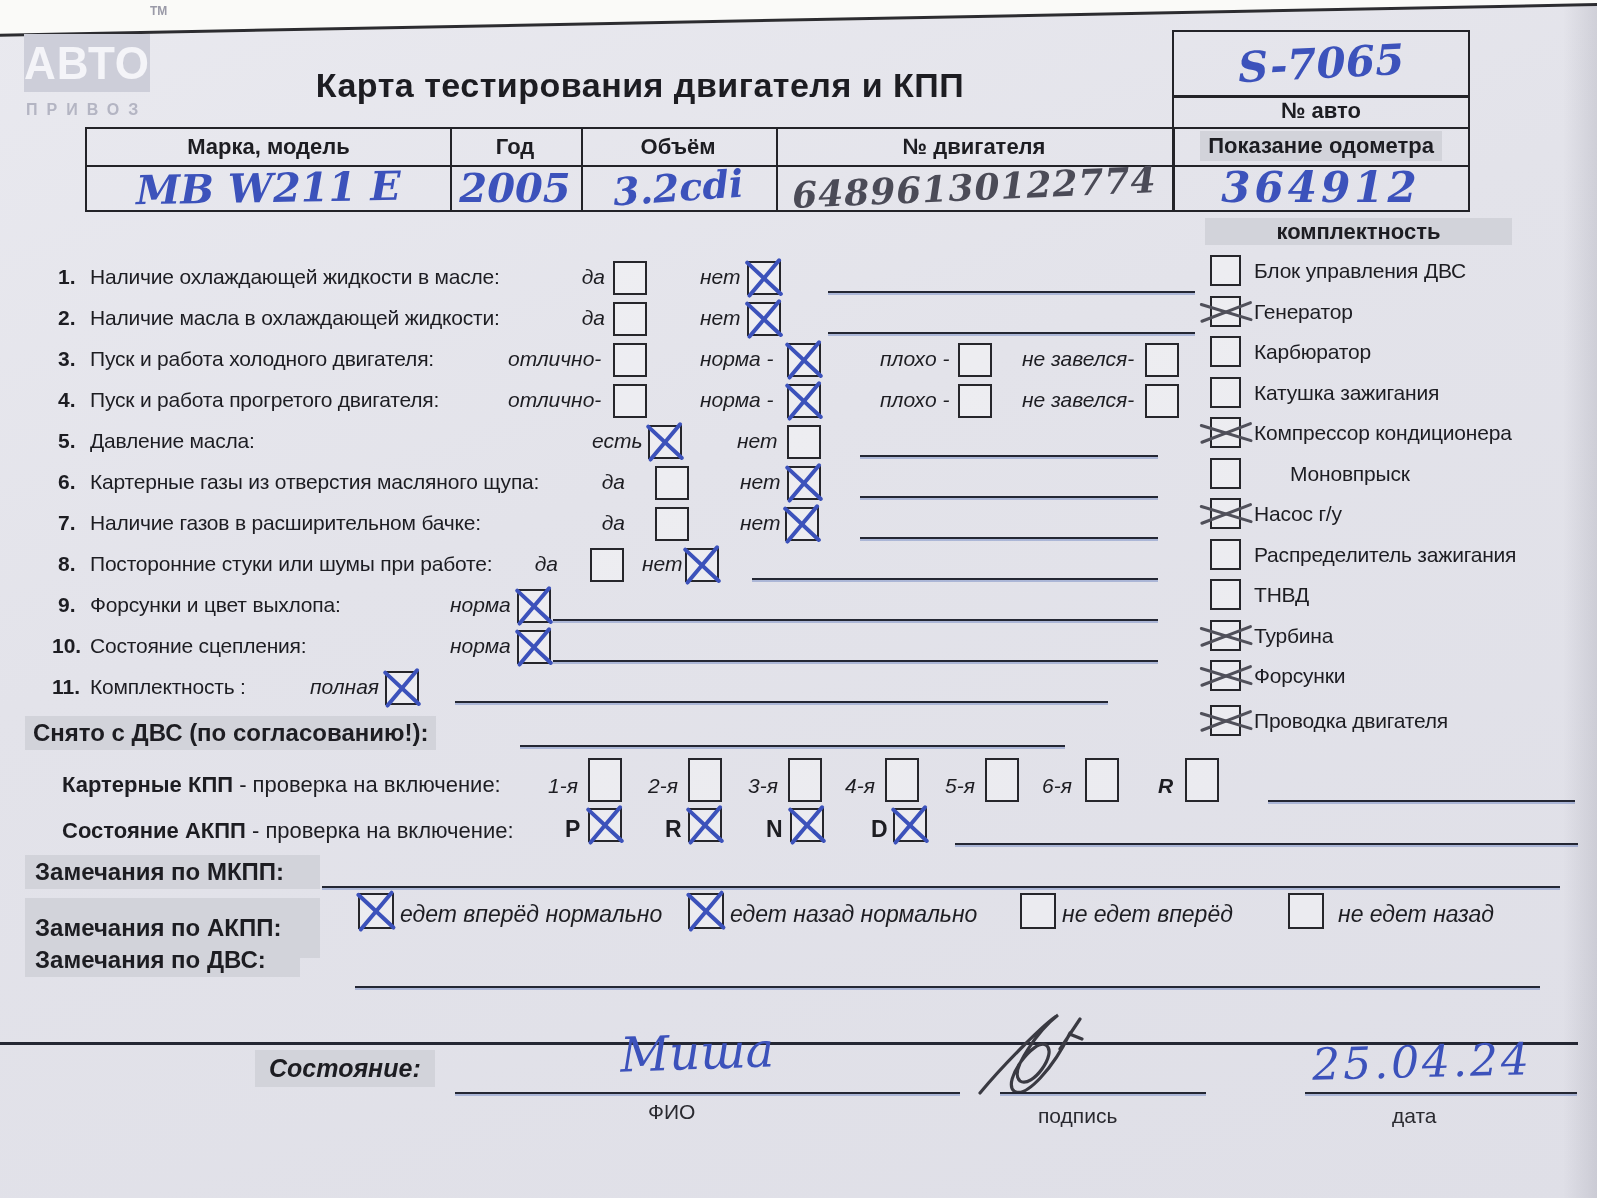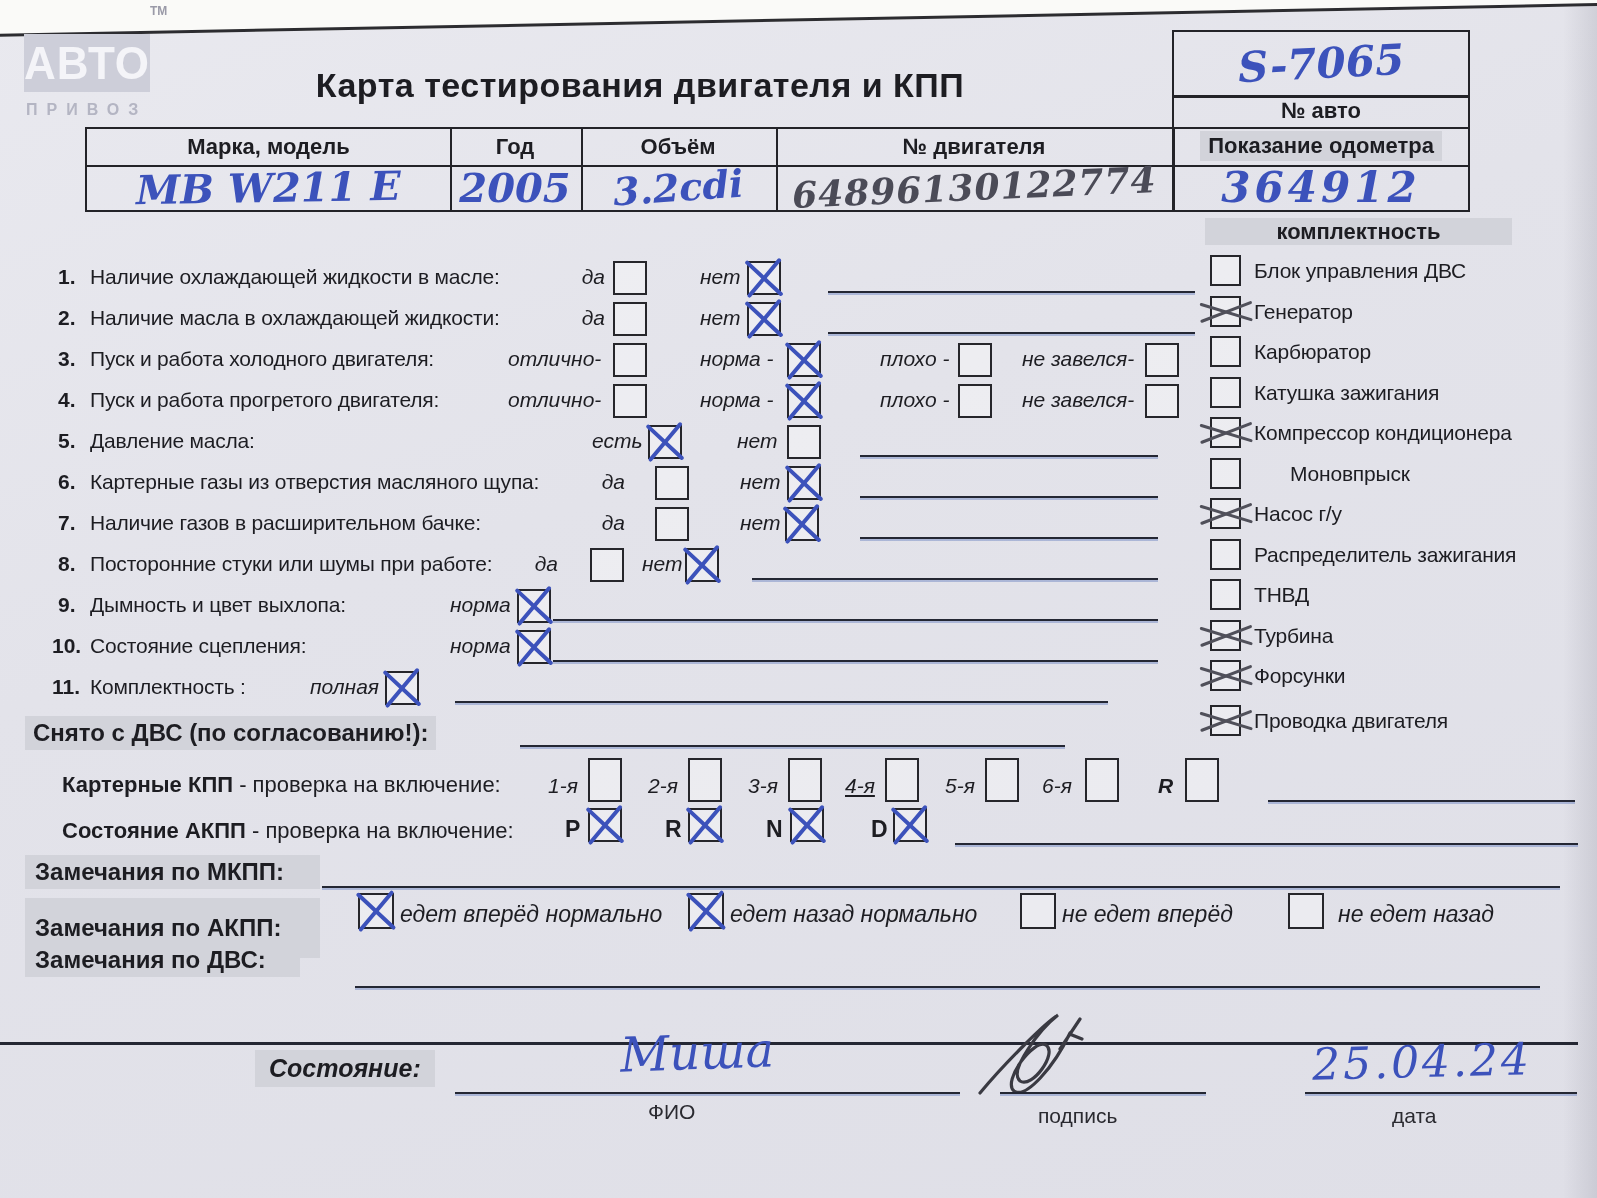--- a/index.html
+++ b/index.html
@@ -220,21 +220,21 @@
   <span class="abs q" style="left:90px;top:552px;">Посторонние стуки или шумы при работе:</span>
   <span class="abs opt" style="left:530px;top:552px;width:28px;text-align:right;">да</span>
   <span class="cb" style="left:590px;top:548px;"></span>
   <span class="abs opt" style="left:642px;top:552px;">нет</span>
   <span class="cb checked" style="left:685px;top:548px;">
       <i class="x"></i>
     </span>
   <div class="wline blue" style="left:752px;top:578px;width:406px;"></div>
 
   <span class="abs num" style="left:58px;top:593px;">9.</span>
-  <span class="abs q" style="left:90px;top:593px;">Дымность и цвет выхлопа:</span>
+  <span class="abs q" style="left:90px;top:593px;">Форсунки и цвет выхлопа:</span>
   <span class="abs opt" style="left:450px;top:593px;">норма</span>
   <span class="cb checked" style="left:517px;top:589px;">
       <i class="x"></i>
     </span>
   <div class="wline blue" style="left:553px;top:619px;width:605px;"></div>
 
   <span class="abs num" style="left:52px;top:634px;">10.</span>
   <span class="abs q" style="left:90px;top:634px;">Состояние сцепления:</span>
   <span class="abs opt" style="left:450px;top:634px;">норма</span>
   <span class="cb checked" style="left:517px;top:630px;">
@@ -256,21 +256,21 @@
   <span class="abs" style="left:62px;top:772px;font-size:22px;">
     <span class="b">Картерные КПП</span>
     <span>- проверка на включение:</span>
   </span>
   <span class="abs opt" style="left:548px;top:774px;">1-я</span>
   <span class="cb tall" style="left:588px;top:758px;"></span>
   <span class="abs opt" style="left:648px;top:774px;">2-я</span>
   <span class="cb tall" style="left:688px;top:758px;"></span>
   <span class="abs opt" style="left:748px;top:774px;">3-я</span>
   <span class="cb tall" style="left:788px;top:758px;"></span>
-  <span class="abs opt" style="left:845px;top:774px;text-decoration:underline;">4-я</span>
+  <span class="abs opt" style="left:845px;top:774px;">4-я</span>
   <span class="cb tall" style="left:885px;top:758px;"></span>
   <span class="abs opt" style="left:945px;top:774px;">5-я</span>
   <span class="cb tall" style="left:985px;top:758px;"></span>
   <span class="abs opt" style="left:1042px;top:774px;">6-я</span>
   <span class="cb tall" style="left:1085px;top:758px;"></span>
   <span class="abs opt b" style="left:1158px;top:774px;">R</span>
   <span class="cb tall" style="left:1185px;top:758px;"></span>
   <div class="wline blue" style="left:1268px;top:800px;width:307px;"></div>
 
   <span class="abs" style="left:62px;top:818px;font-size:22px;">

